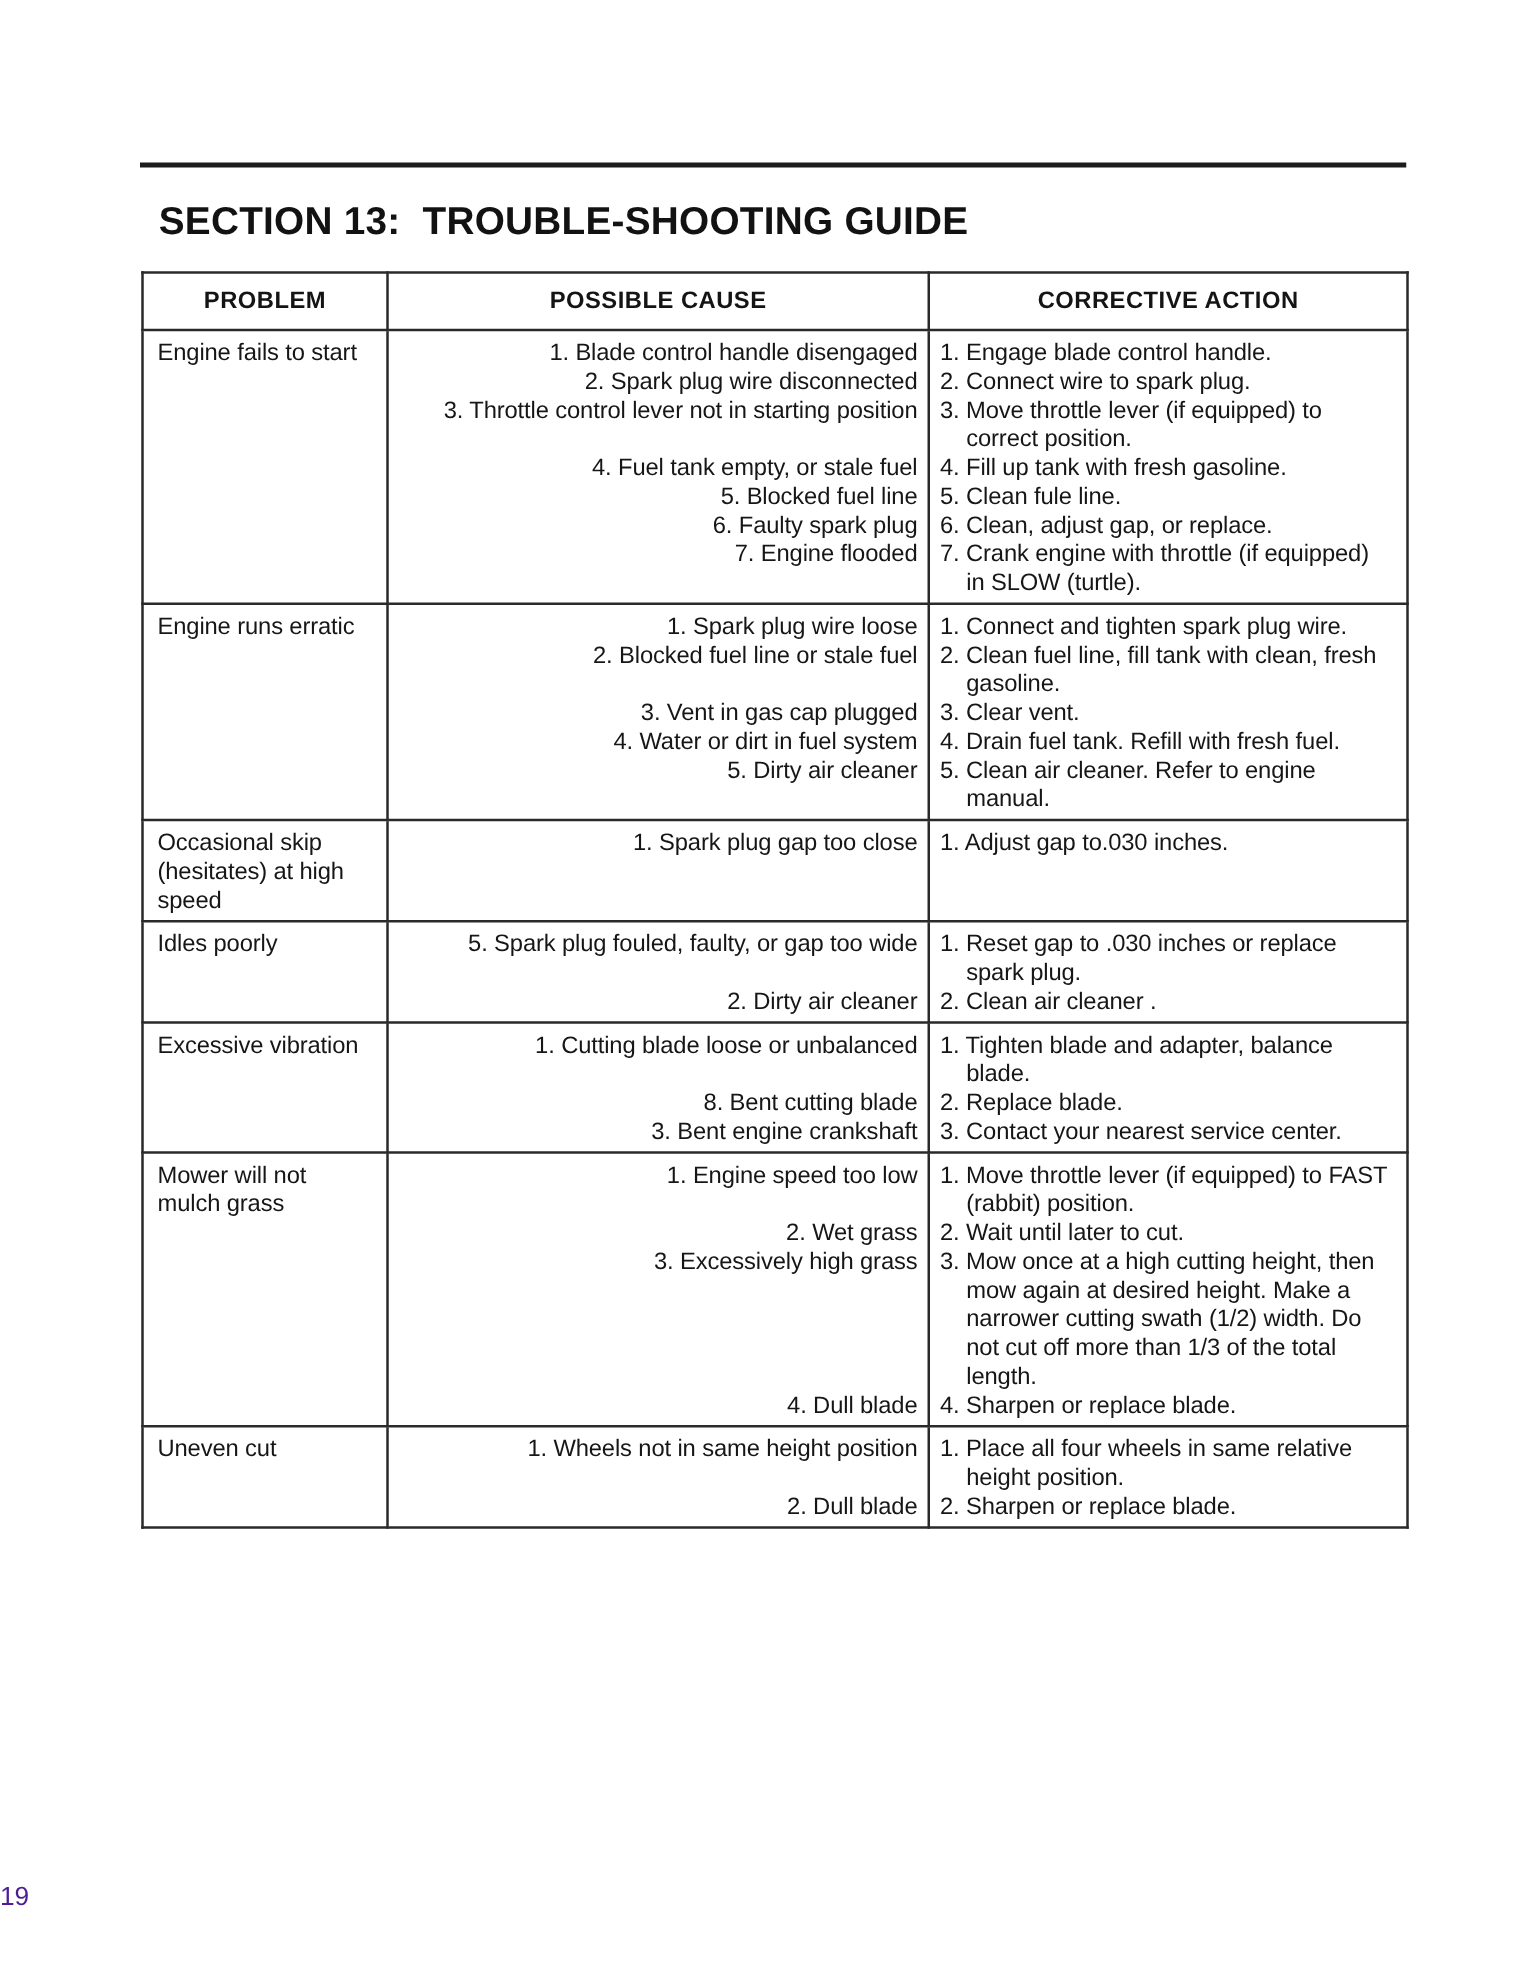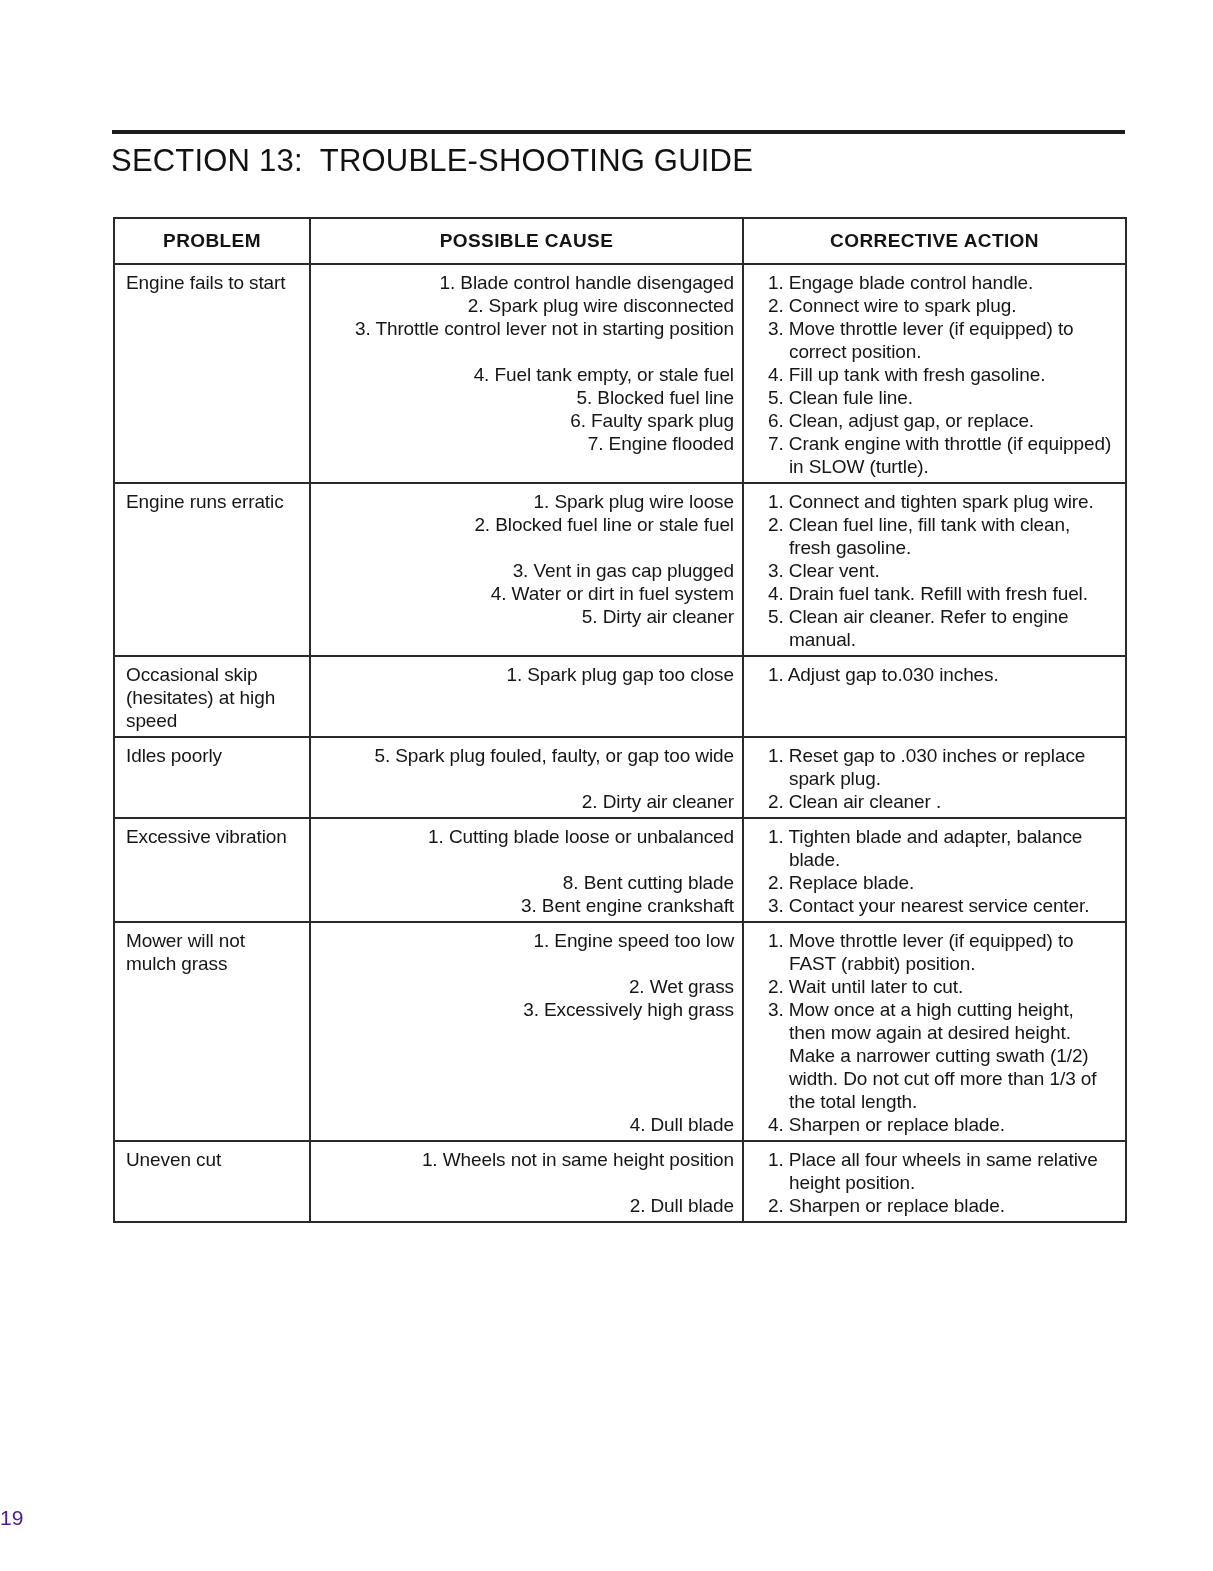--- a/index.html
+++ b/index.html
@@ -25,23 +25,23 @@
     left: 112px;
     top: 130px;
     width: 1013px;
     height: 4px;
     background: #1c1c1c;
   }
   .title {
     position: absolute;
     left: 111px;
     top: 143px;
-    margin: 0;
+    margin: 16px;
     font-size: 31px;
-    font-weight: 400;
+    font-weight: 700;
     letter-spacing: 0.2px;
     white-space: pre;
     color: #121212;
   }
   table.ts-table {
     position: absolute;
     left: 113px;
     top: 217px;
     width: 1012px;
     border-collapse: collapse;
@@ -63,21 +63,21 @@
   .ts-table td {
     vertical-align: top;
     font-size: 19px;
     line-height: 23px;
     letter-spacing: -0.1px;
     padding: 6px 6px 4px 12px;
     color: #161616;
   }
   td.problem-cell  { padding-left: 11px; padding-right: 8px; }
   td.causes-cell   { padding-left: 14px; padding-right: 8px; text-align: right; }
-  td.actions-cell  { padding-left: 24px; padding-right: 13px; }
+  td.actions-cell  { padding-left: 8px; padding-right: 13px; }
   .list-item {
     padding-left: 21px;
     text-indent: -21px;
   }
   .blank-line { min-height: 23px; }
   .page-number {
     position: absolute;
     left: 0;
     top: 1506px;
     width: 100%;

